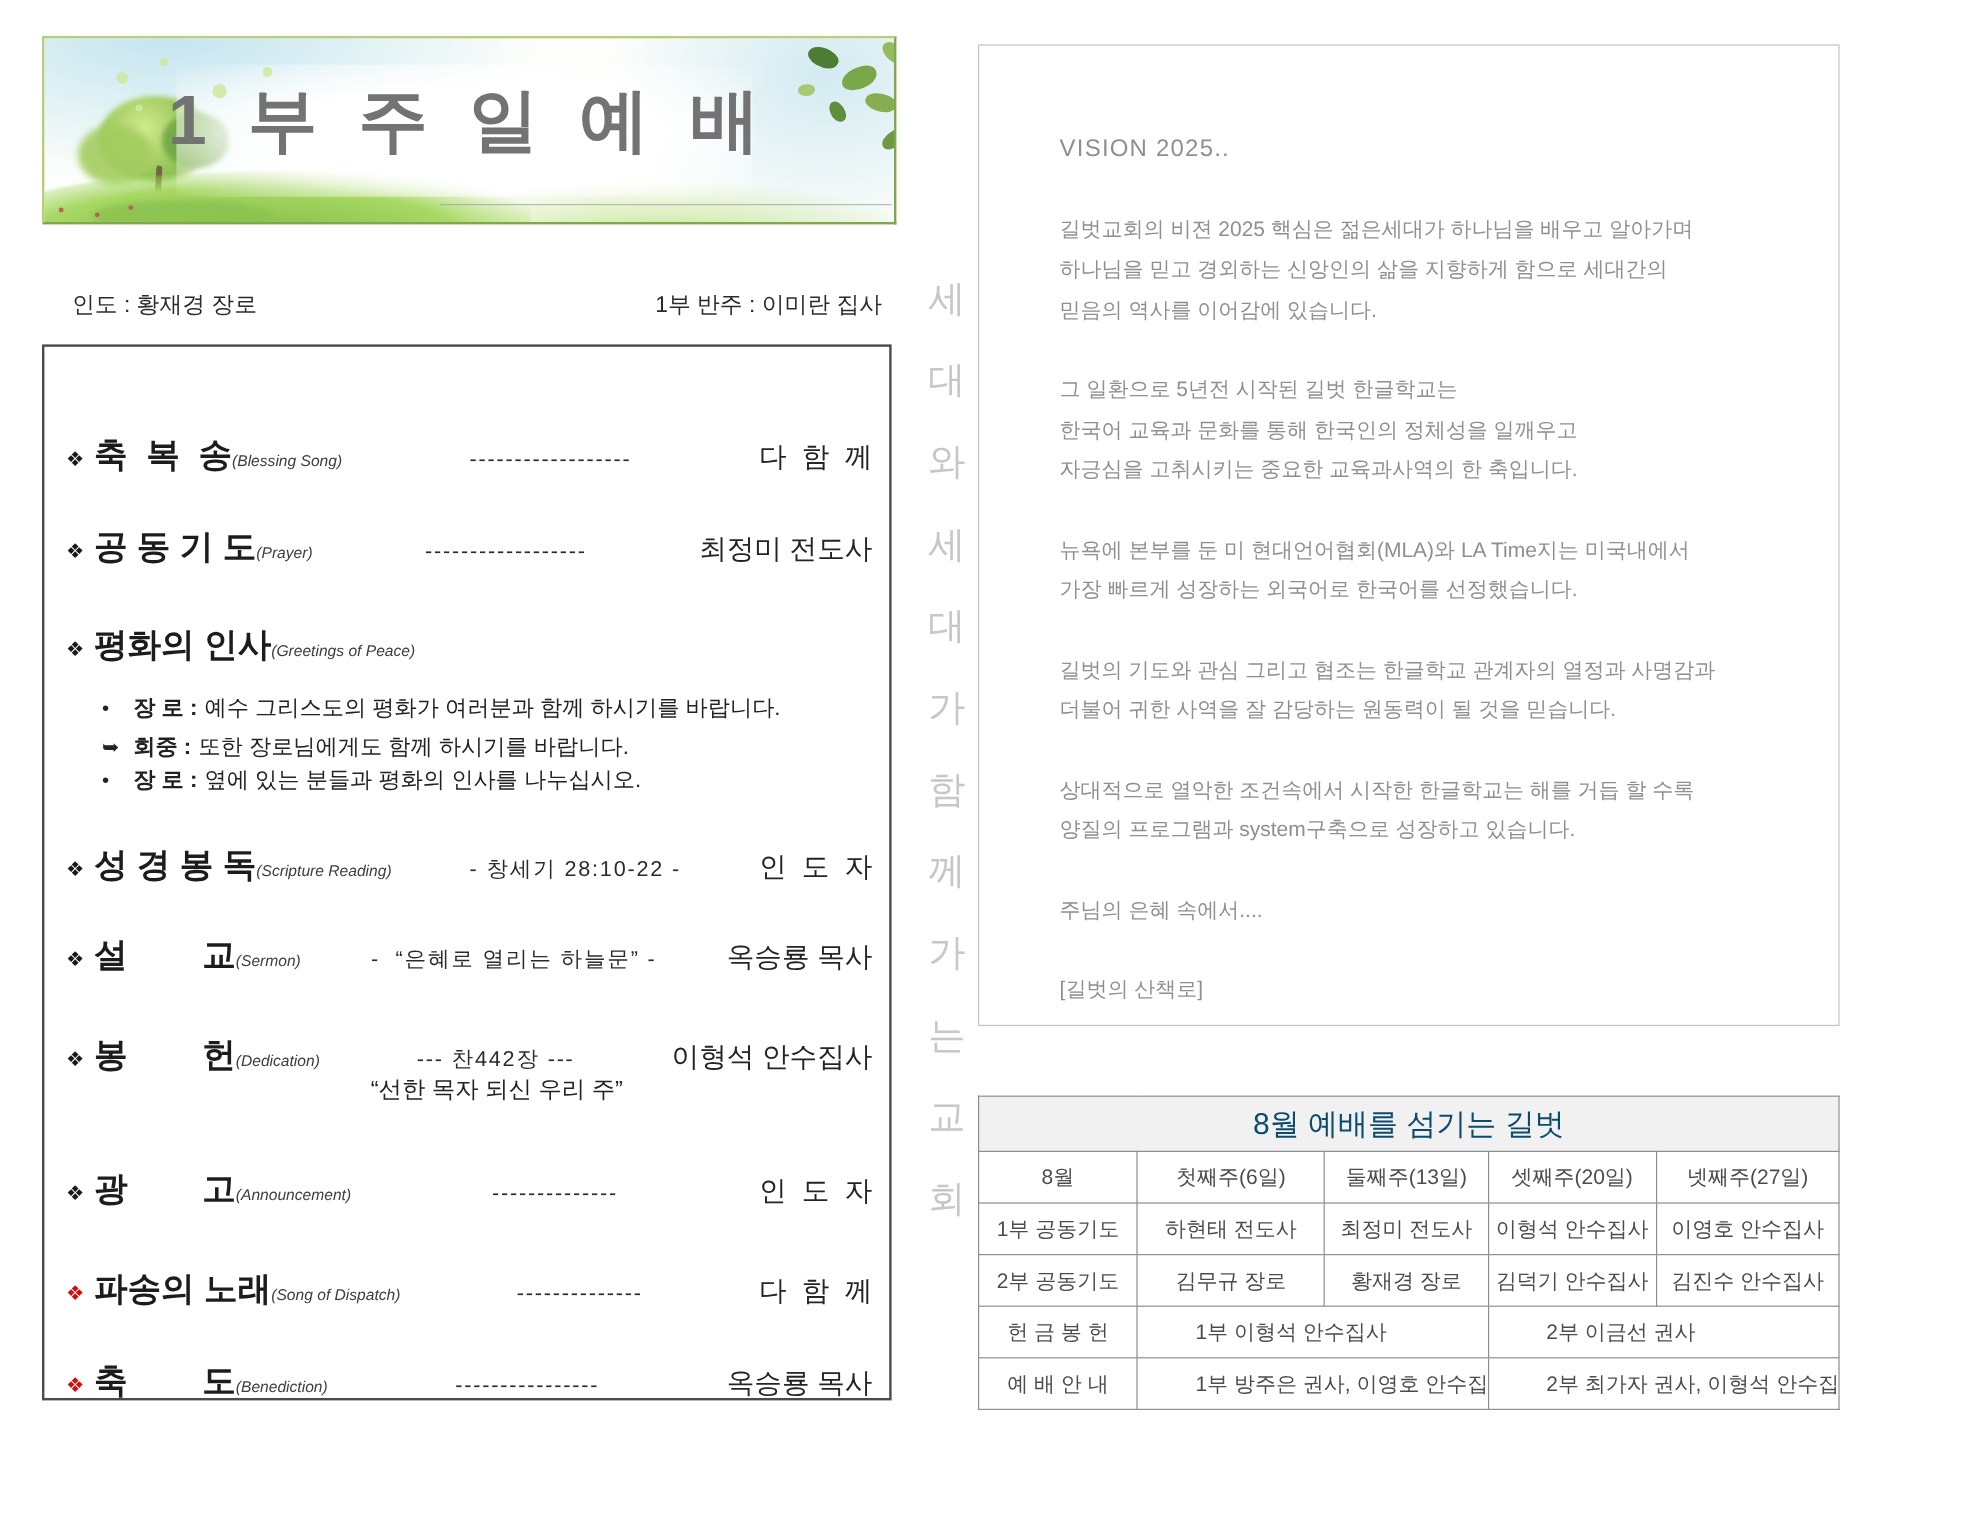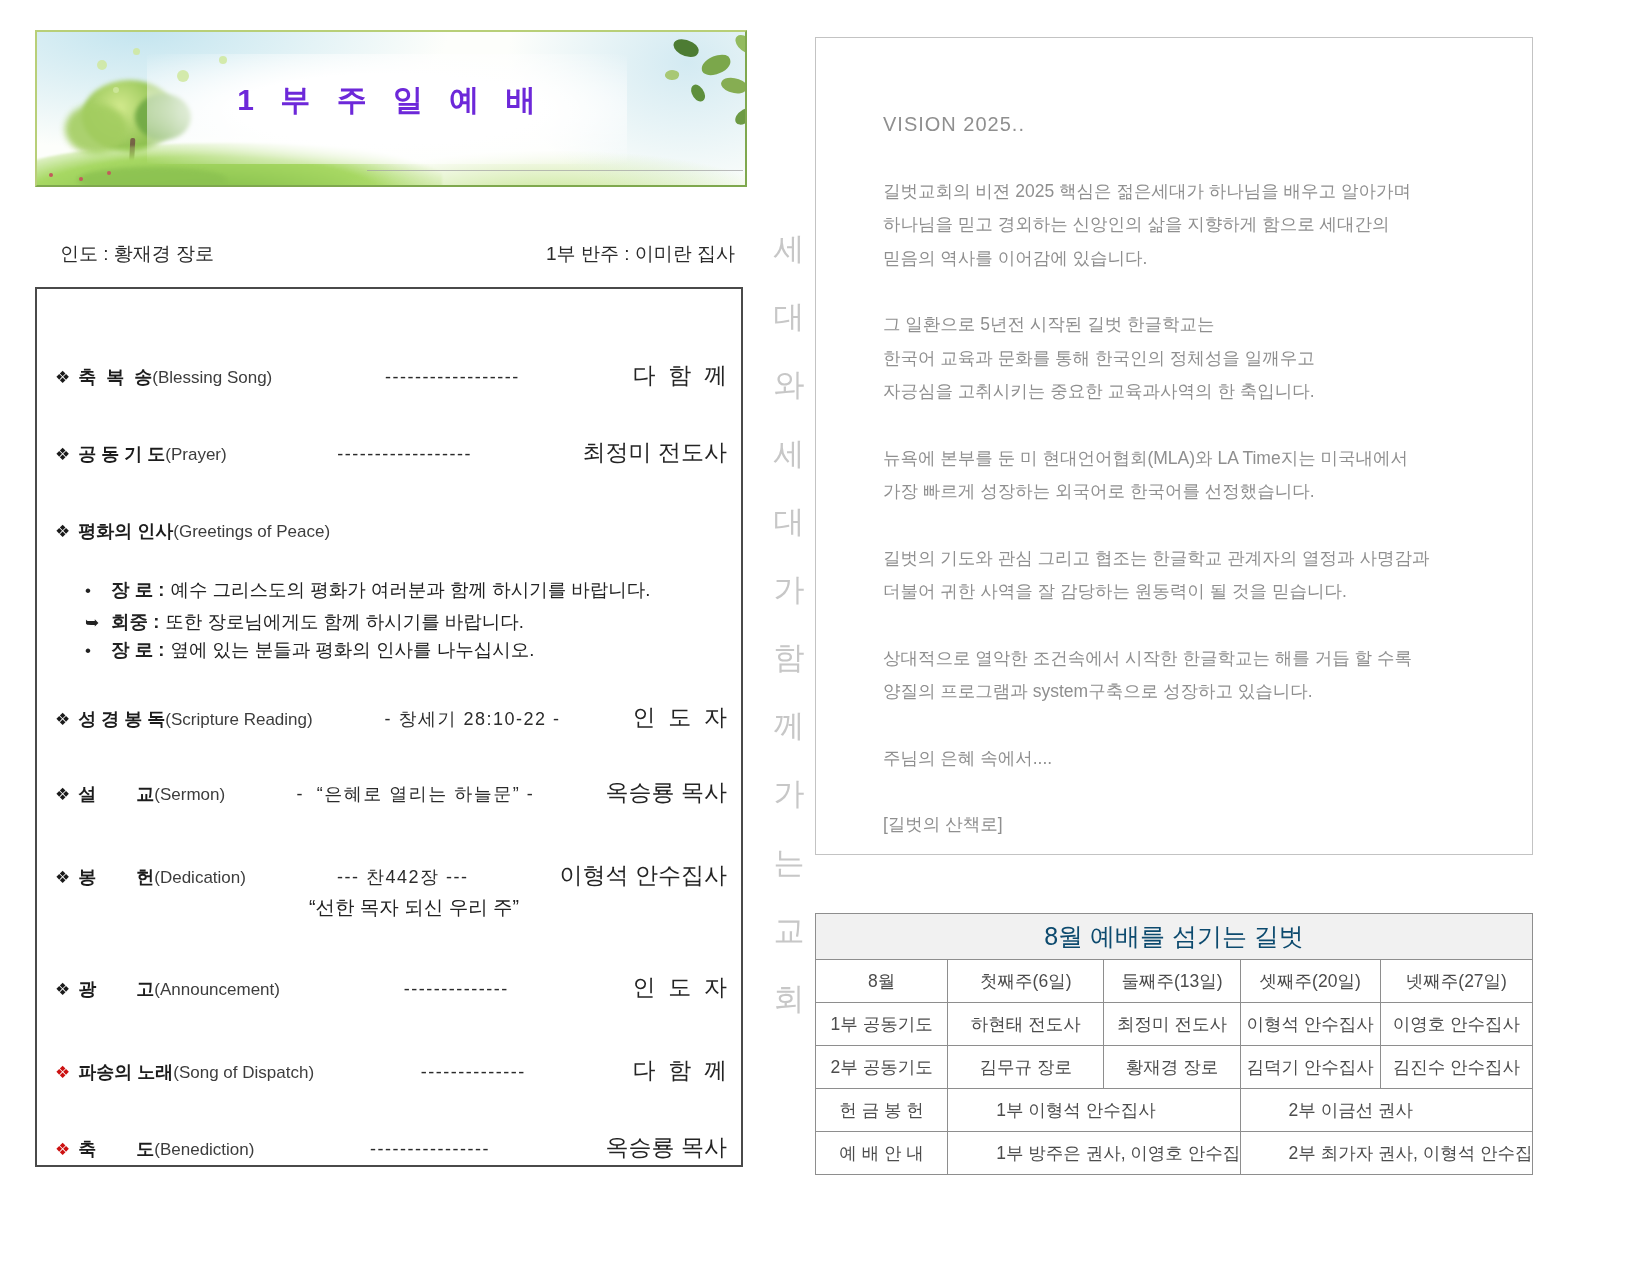--- a/index.html
+++ b/index.html
@@ -29,34 +29,34 @@
   .lv6{left:697px;top:78px;width:20px;height:13px;background:#6d9a44;transform:rotate(-30deg);}
   .lv7{left:628px;top:38px;width:14px;height:10px;background:#a8c874;transform:rotate(10deg);}
   .dot{position:absolute;border-radius:50%;background:#cfe79e;opacity:.85;}
   .d1{left:60px;top:28px;width:10px;height:10px;}.d2{left:96px;top:16px;width:7px;height:7px;}
   .d3{left:140px;top:38px;width:12px;height:12px;}.d4{left:76px;top:55px;width:6px;height:6px;}
   .d5{left:182px;top:24px;width:8px;height:8px;}
   .rdot{position:absolute;border-radius:50%;background:#c25b5b;width:4px;height:4px;}
   .r1{left:12px;bottom:8px;}.r2{left:42px;bottom:4px;}.r3{left:70px;bottom:10px;}
   .bline{position:absolute;left:330px;right:2px;bottom:14px;height:1px;background:#a0a0a0;opacity:.7;}
   .banner-title{position:absolute;left:0;right:0;top:0;bottom:16px;display:flex;align-items:center;justify-content:center;
-                font-size:30px;font-weight:900;letter-spacing:9px;color:#6d28d9;white-space:pre;}
+                font-size:58px;font-weight:900;letter-spacing:9px;color:#737373;white-space:pre;}
 
   
   .leaders{position:absolute;left:35px;top:241px;width:708px;display:flex;justify-content:space-between;
            padding:0;box-sizing:border-box;font-size:19px;color:#2b2b2b;}
   .leaders .ll{padding-left:25px;}
   .leaders .lr{padding-right:8px;}
 
   
   .worship-box{position:absolute;left:35px;top:287px;width:708px;height:880px;border:2px solid #4a4a4a;box-sizing:border-box;background:#fff;}
   .worow{position:absolute;left:18px;right:14px;display:flex;align-items:baseline;}
   .bullet{font-size:17px;margin-right:8px;}
-  .kr{font-weight:bold;font-size:18px;white-space:pre;color:#1c1c1c;}
-  .en{font-size:17px;color:#3d3d3d;white-space:pre;}
+  .kr{font-weight:bold;font-size:28px;white-space:pre;color:#1c1c1c;}
+  .en{font-size:13px;color:#3d3d3d;white-space:pre;font-style:italic;}
   .wm{flex:1;text-align:center;font-size:18px;color:#2b2b2b;white-space:pre;letter-spacing:1.5px;}
   .wp{font-size:23px;color:#242424;white-space:pre;}
   .subrow{position:absolute;left:48px;right:14px;display:flex;align-items:baseline;font-size:18.5px;color:#222;}
   .sbul{width:26px;font-size:17px;}
   .spre{font-weight:bold;white-space:pre;margin-right:6px;}
   .stext{white-space:pre;}
   .hymnrow{position:absolute;left:130px;right:80px;text-align:center;font-size:19.5px;color:#222;}
 
   
   .motto{position:absolute;left:768px;top:228px;height:792px;width:42px;display:flex;flex-direction:column;

